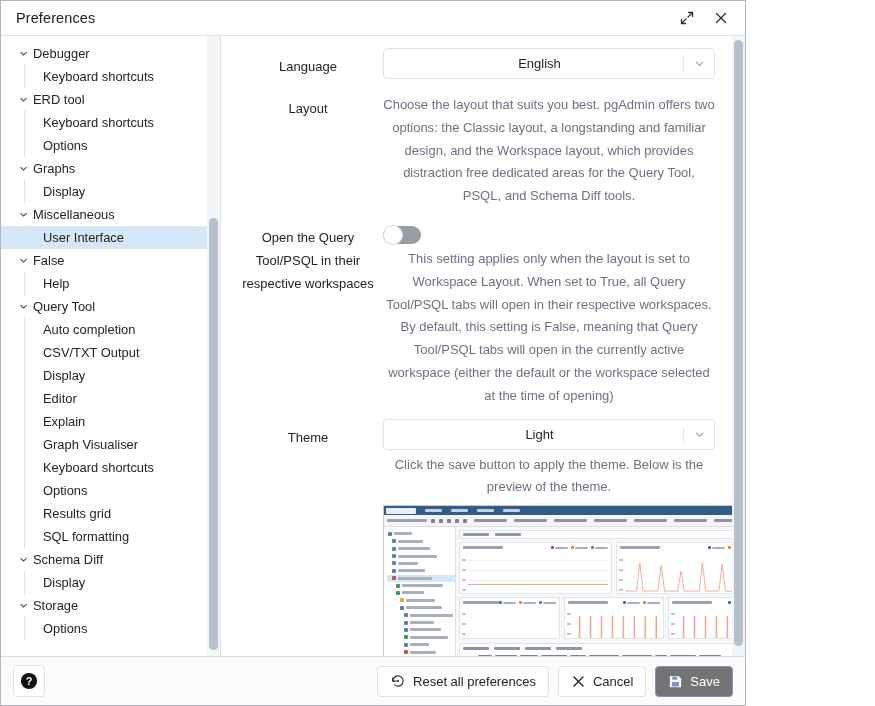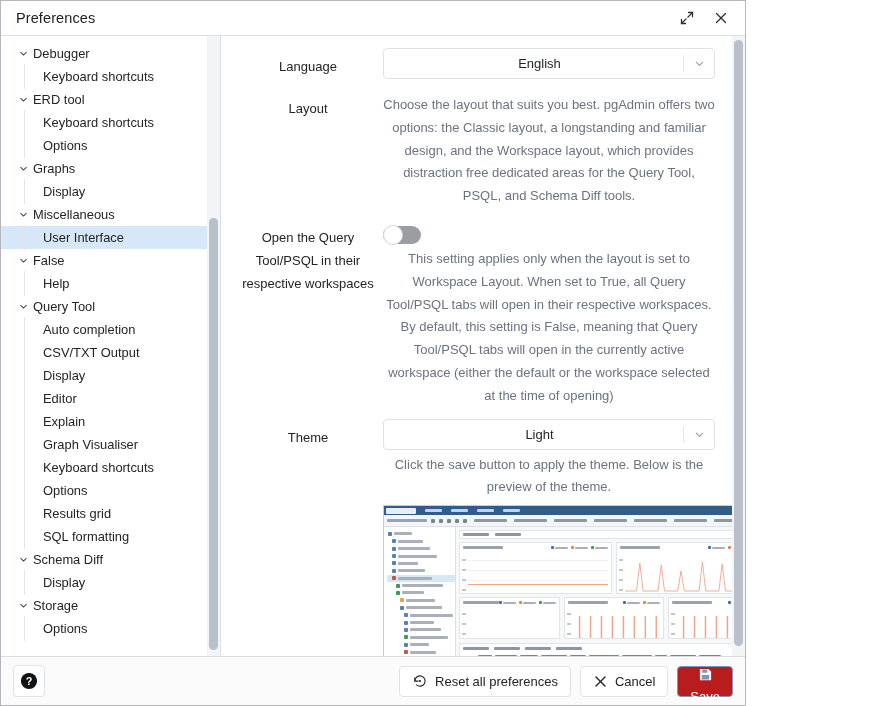--- a/index.html
+++ b/index.html
@@ -323,25 +323,24 @@
     white-space: nowrap;
     box-sizing: border-box;
   }
   .btn-help {
     width: 32px;
     height: 32px;
     padding: 0;
     justify-content: center;
   }
   .btn-primary {
-    background: #b91c1c;
+    background: #737373;
     border-color: #7f95bb;
     color: #ffffff;
     cursor: default;
-    flex-direction: column;
   }
 </style>
 </head>
 <body>
 
 <div class="dialog">
 
   <div class="titlebar">
     <div class="title-text">Preferences</div>
     <div class="title-actions">

